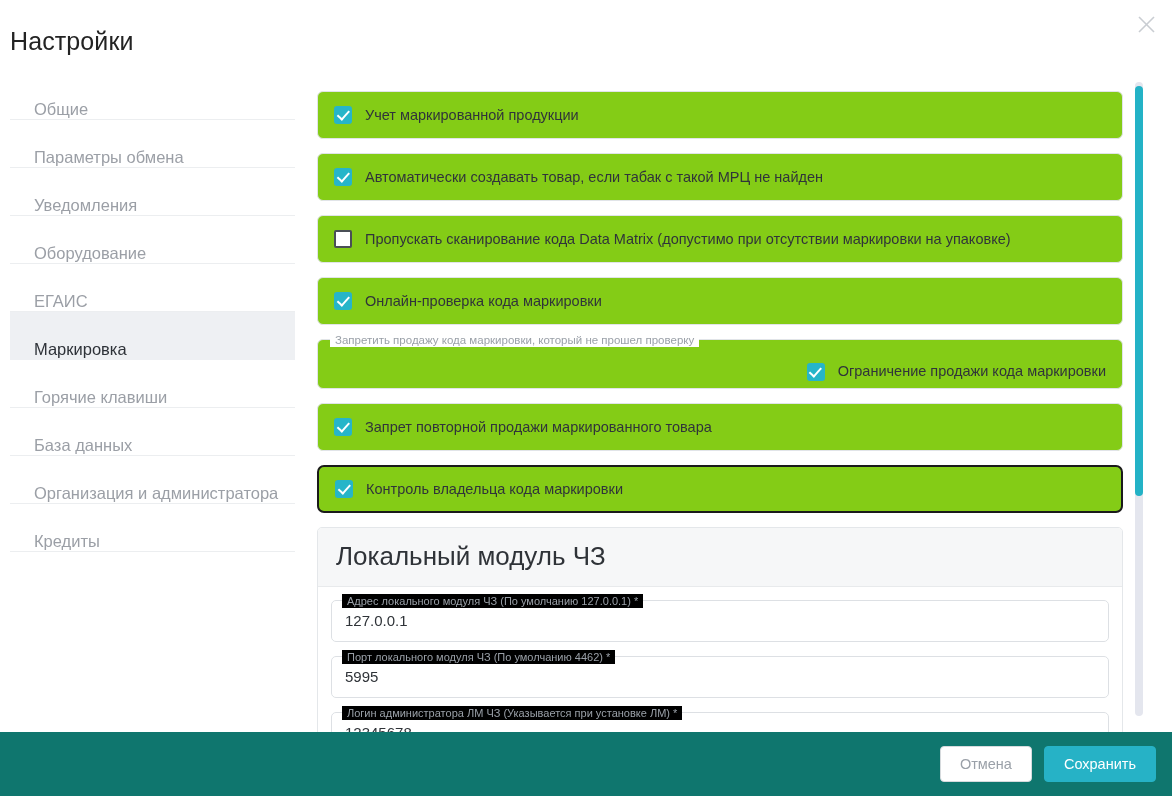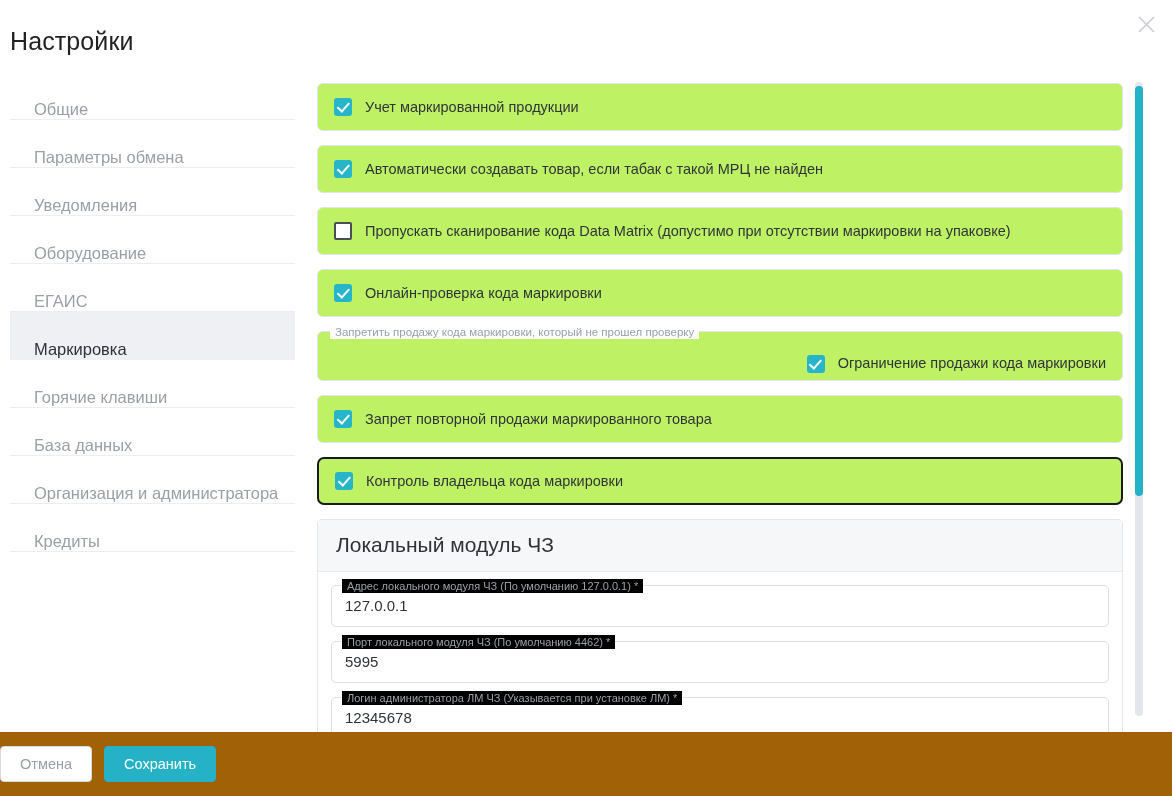--- a/index.html
+++ b/index.html
@@ -87,28 +87,28 @@
   }
   .content-inner {
     position: relative;
     width: 828px;
     padding: 7px 0 0 0;
   }
 
   
   .check-card {
     position: relative;
-    margin: 4px 10px 14px 12px;
+    margin: 12px 10px 14px 12px;
     min-height: 48px;
     border: 1px solid #e1e4e8;
     border-radius: 6px;
     display: flex;
     align-items: center;
     padding: 0 16px;
-    background: #bef264;
+    background: #84cc16;
     cursor: pointer;
   }
   .check-card.focused {
     border: 2px solid #1a1a1a;
     border-radius: 7px;
   }
 
   
   .check-card.legend-card {
     padding-top: 9px;
@@ -166,21 +166,21 @@
     margin: 4px 10px 0 12px;
     border: 1px solid #e4e7ea;
     border-radius: 5px;
     background: #ffffff;
     overflow: hidden;
   }
   .panel-header {
     background: #f6f7f8;
     border-bottom: 1px solid #e8eaec;
     padding: 13px 18px 14px 18px;
-    font-size: 21px;
+    font-size: 26px;
     color: #2f3338;
     font-weight: 400;
   }
   .panel-body { padding: 13px 13px 4px 13px; }
 
   
   .field {
     position: relative;
     border: 1px solid #dde0e4;
     border-radius: 5px;
@@ -231,23 +231,24 @@
 
   
   .footer {
     position: absolute;
     left: 0;
     bottom: 0;
     width: 1172px;
     height: 64px;
     display: flex;
     align-items: center;
+    justify-content: flex-end;
     padding-right: 16px;
     gap: 12px;
-    background: #a16207;
+    background: #0f766e;
   }
   .btn {
     font-family: "Liberation Sans", sans-serif;
     font-size: 14.5px;
     border-radius: 4px;
     cursor: pointer;
     height: 36px;
     padding: 0 19px;
     line-height: 34px;
   }

